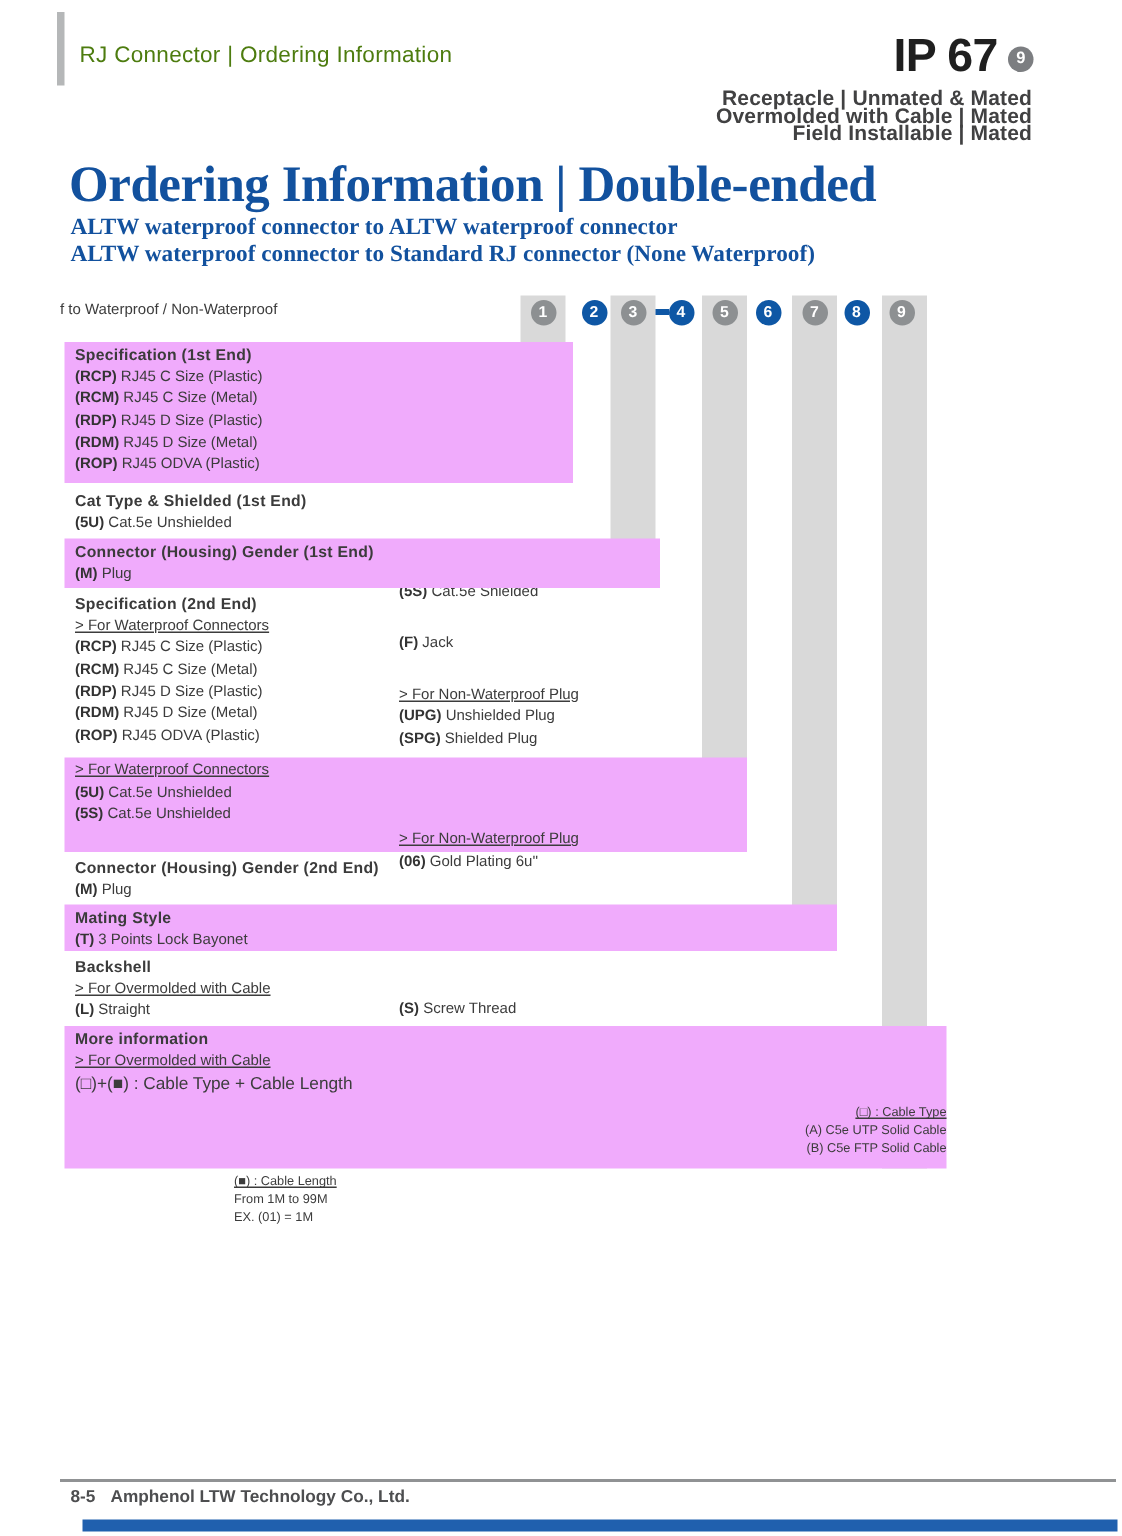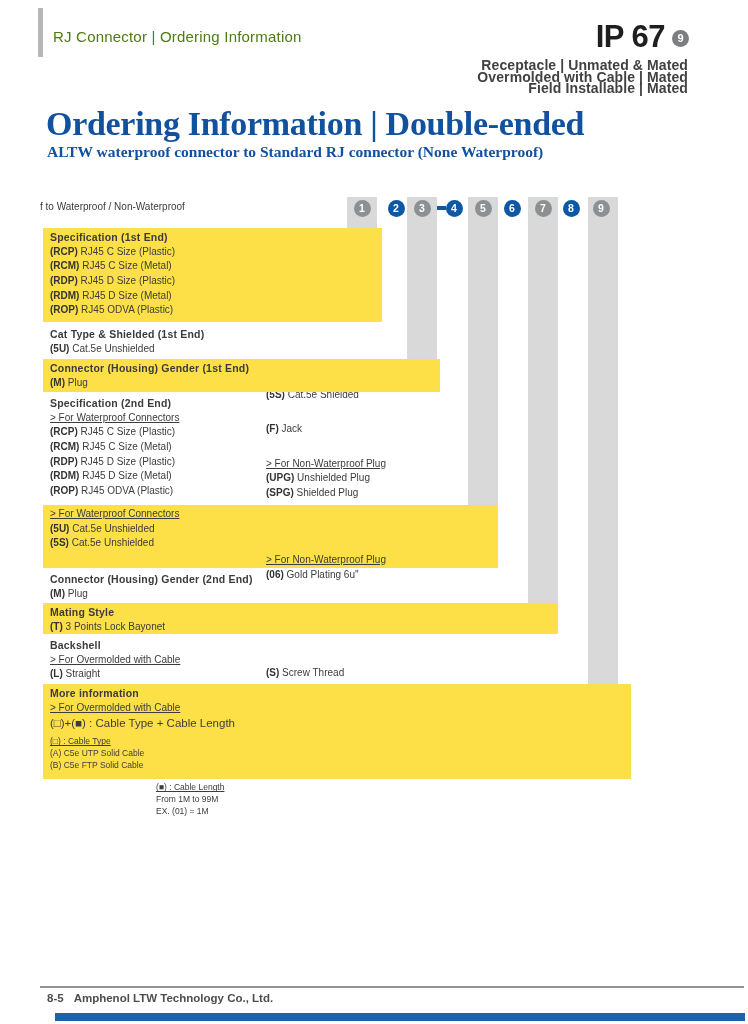--- a/index.html
+++ b/index.html
@@ -23,28 +23,28 @@
   
   .top-label{position:absolute;left:40px;top:201px;font-size:10px;color:#3c3c3c;}
   .strip{position:absolute;width:30px;background:#d9d9d9;}
   .circle{position:absolute;top:200px;width:17px;height:17px;border-radius:50%;color:#fff;
           font-size:10.5px;font-weight:bold;line-height:17px;text-align:center;}
   .c-gray{background:#8d9092;}
   .c-blue{background:#0e57a5;}
   .dash{position:absolute;left:437px;top:206px;width:9px;height:4px;background:#0e57a5;}
   
   .sec{position:absolute;left:43px;box-sizing:border-box;padding-top:2px;font-size:10px;}
-  .sec.gray{background:#fde047;}
+  .sec.gray{background:#f0abfc;}
   .ln{position:relative;height:14.7px;line-height:14.7px;padding-left:7px;white-space:nowrap;}
   .ln .c1{position:absolute;left:223px;top:0;margin-top:46px;}
   .ln.h{font-weight:bold;font-size:10.5px;color:#3b3b3b;letter-spacing:.2px;}
   .ln.n span{text-decoration:underline;}
   .ln b{font-weight:bold;color:#333;}
   .ln.p{height:17px;line-height:17px;font-size:11.5px;}
-  .ln.sh,.ln.si{font-size:8.5px;height:12px;line-height:12px;}
+  .ln.sh,.ln.si{font-size:8.5px;height:12px;line-height:12px;text-align:right;}
   .ln.sh{margin-top:3px;}
   .ln.sh span{text-decoration:underline;}
   .ln.sh .c1,.ln.si .c1{left:113px;}
   
   .foot-line{position:absolute;left:40px;top:986px;width:704px;height:2px;background:#909294;}
   .foot-text{position:absolute;left:47px;top:992px;font-size:11.5px;font-weight:bold;color:#4d4e50;}
   .foot-text .pg{margin-right:10px;}
   .bottom-bar{position:absolute;left:55px;top:1013px;width:690px;height:8px;background:#2060ae;}
 </style>
 </head>
@@ -58,20 +58,21 @@
     <span class="ip-label">IP 67</span><span class="ip-badge">9</span>
   </div>
   <div class="conds">
     <div>Receptacle | Unmated &amp; Mated</div>
     <div>Overmolded with Cable | Mated</div>
     <div>Field Installable | Mated</div>
   </div>
 
   <div class="main-title">Ordering Information | Double-ended</div>
   <div class="subtitles">
+    <div>ALTW waterproof connector to ALTW waterproof connector</div>
     <div>ALTW waterproof connector to Standard RJ connector (None Waterproof)</div>
   </div>
 
   <div class="top-label">f to Waterproof / Non-Waterproof</div>
   <div id="strips">
       <div class="strip" style="left: 347px; top: 197px; height: 125px;"></div>
       <div class="strip" style="left: 407px; top: 197px; height: 195px;"></div>
       <div class="strip" style="left: 468px; top: 197px; height: 371px;"></div>
       <div class="strip" style="left: 528px; top: 197px; height: 437px;"></div>
       <div class="strip" style="left: 588px; top: 197px; height: 582px;"></div>

